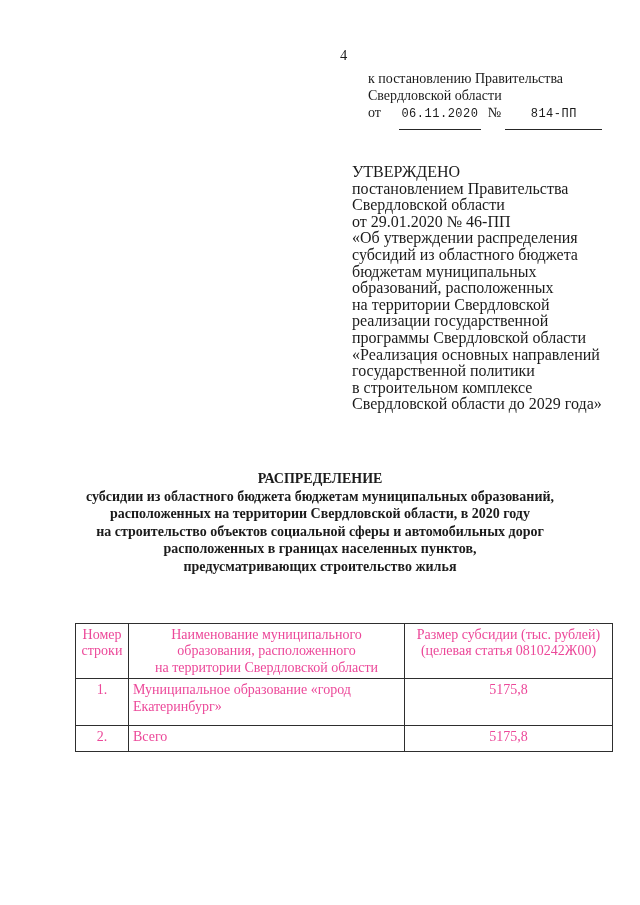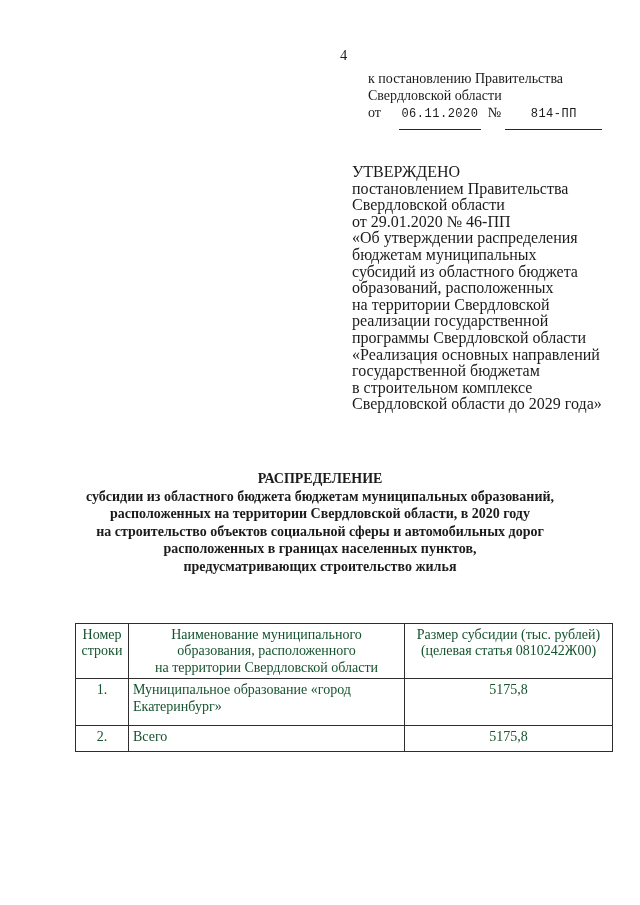--- a/index.html
+++ b/index.html
@@ -66,21 +66,21 @@
     line-height: 17.5px;
   }
   .doc-table {
     position: absolute;
     left: 75px;
     top: 623px;
     width: 537px;
     border-collapse: collapse;
     table-layout: fixed;
     font-size: 14px;
-    color: #14532d;
+    color: #ec4899;
   }
   .doc-table th, .doc-table td {
     border: 1.6px solid #2e2e2e;
     vertical-align: top;
     font-weight: normal;
     padding: 3px 4px 2px 4px;
     line-height: 16.4px;
   }
   .doc-table tr.header-row { height: 55px; }
   .doc-table tr.data-row-1 { height: 47px; }
@@ -104,28 +104,28 @@
       <span class="prefix">от</span><span class="fill-line fill-date">06.11.2020</span><span class="no-sign">№</span><span class="fill-line fill-number">814-ПП</span>
     </div>
   </div>
 
   <div class="approval-block">
     <div>УТВЕРЖДЕНО</div>
     <div>постановлением Правительства</div>
     <div>Свердловской области</div>
     <div>от 29.01.2020 № 46-ПП</div>
     <div>«Об утверждении распределения</div>
+    <div>субсидий из областного бюджета</div>
     <div>бюджетам муниципальных</div>
-    <div>субсидий из областного бюджета</div>
     <div>образований, расположенных</div>
     <div>на территории Свердловской</div>
     <div>реализации государственной</div>
     <div>программы Свердловской области</div>
     <div>«Реализация основных направлений</div>
-    <div>государственной бюджетам</div>
+    <div>государственной политики</div>
     <div>в строительном комплексе</div>
     <div>Свердловской области до 2029 года»</div>
   </div>
 
   <div class="title-block">
     <div>РАСПРЕДЕЛЕНИЕ</div>
     <div>субсидии из областного бюджета бюджетам муниципальных образований,</div>
     <div>расположенных на территории Свердловской области, в 2020 году</div>
     <div>на строительство объектов социальной сферы и автомобильных дорог</div>
     <div>расположенных в границах населенных пунктов,</div>

